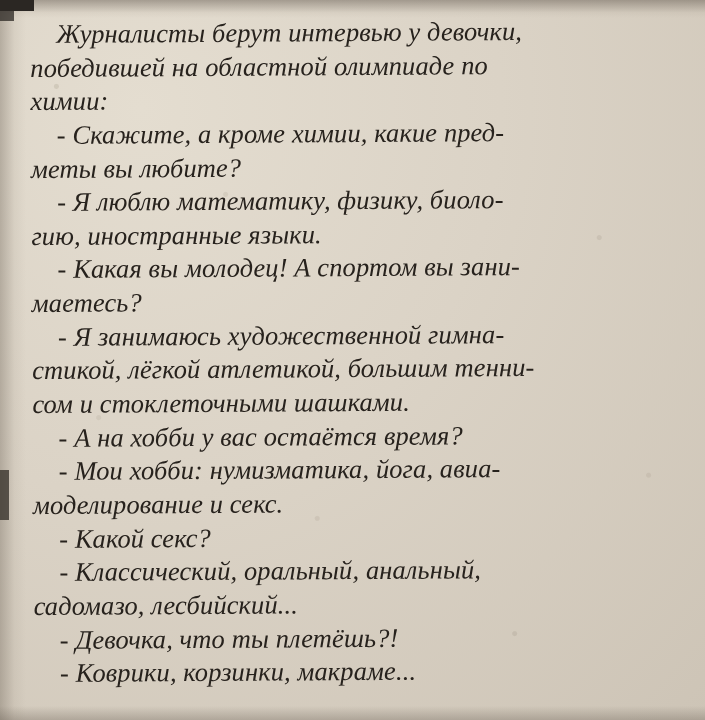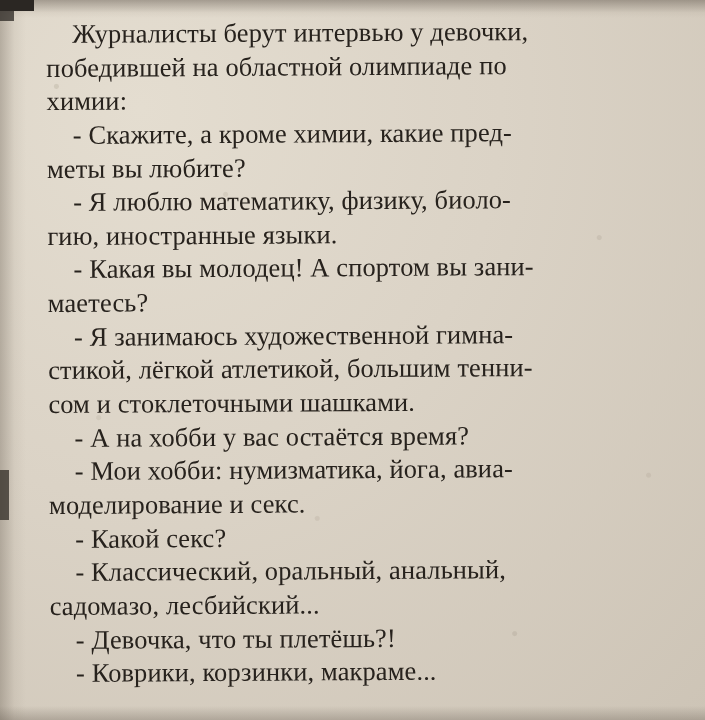--- a/index.html
+++ b/index.html
@@ -67,24 +67,25 @@
     position: absolute;
     background: #2b2723;
     pointer-events: none;
   }
   #corner-1 { left: 0; top: 0; width: 34px; height: 11px; }
   #corner-2 { left: 0; top: 11px; width: 14px; height: 10px; opacity: .75; }
   #notch-left { left: 0; top: 470px; width: 9px; height: 50px; background: #3a342d; opacity: .8; }
 
   #clip {
     position: absolute;
-    left: 46px;
+    left: 30px;
     top: 18px;
     width: 660px;
     height: 690px;
+    font-style: italic;
   }
 
   .article {
     position: relative;
     color: #27221d;
     font-size: 26.5px;
     line-height: 1.27;
     text-align: left;
     letter-spacing: 0.1px;
   }

